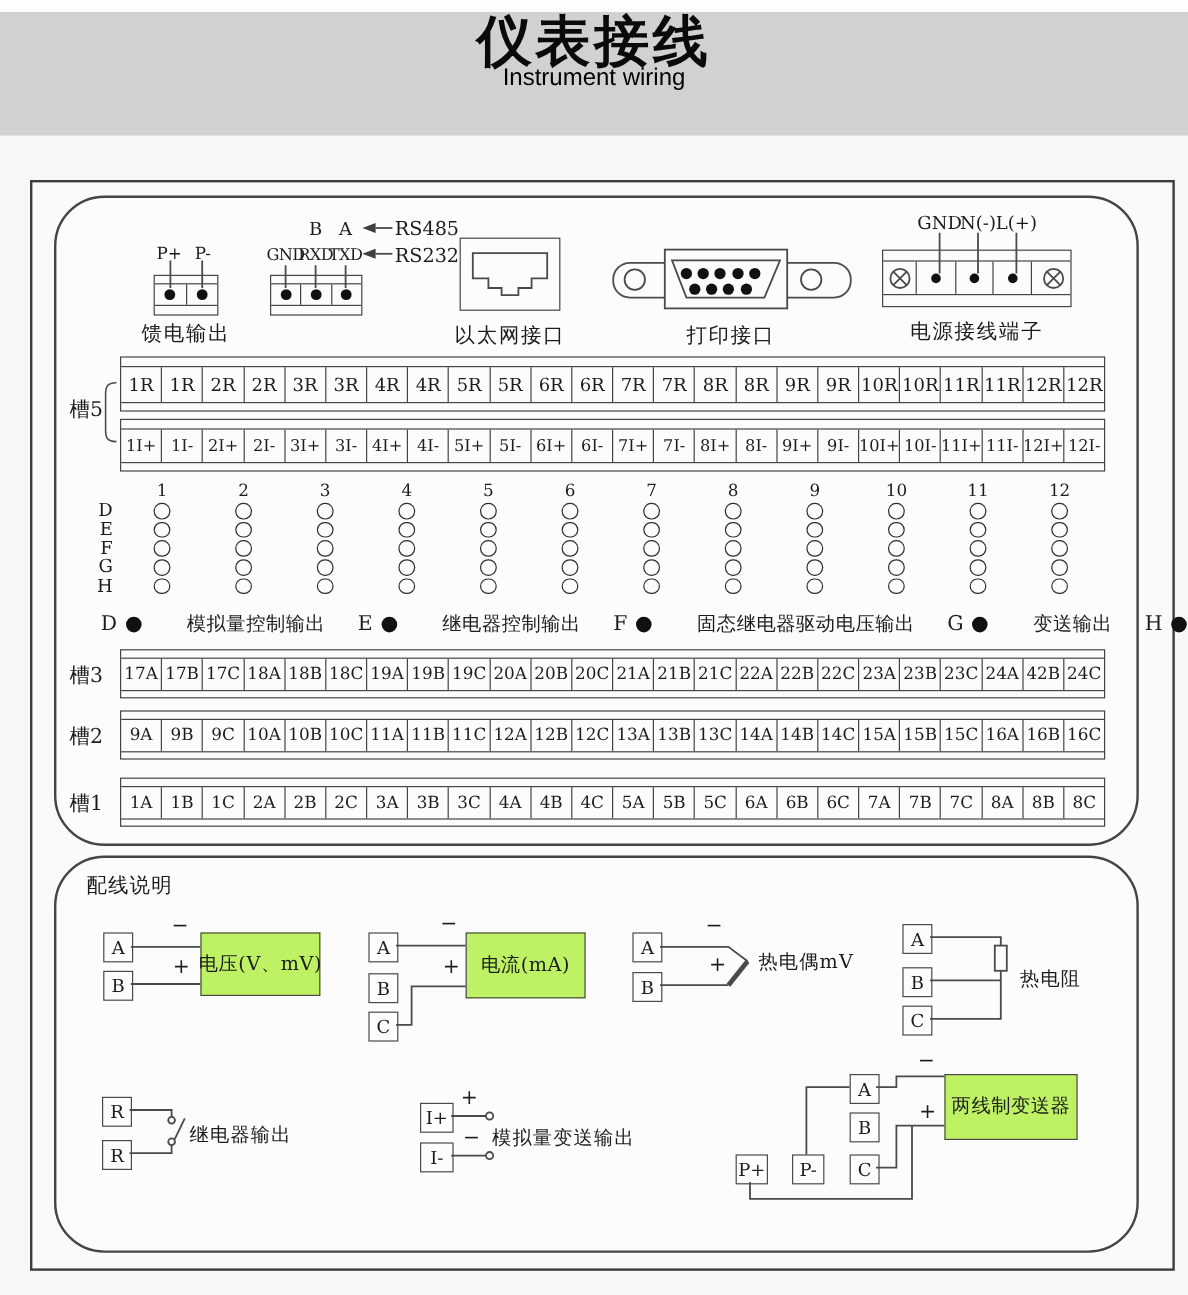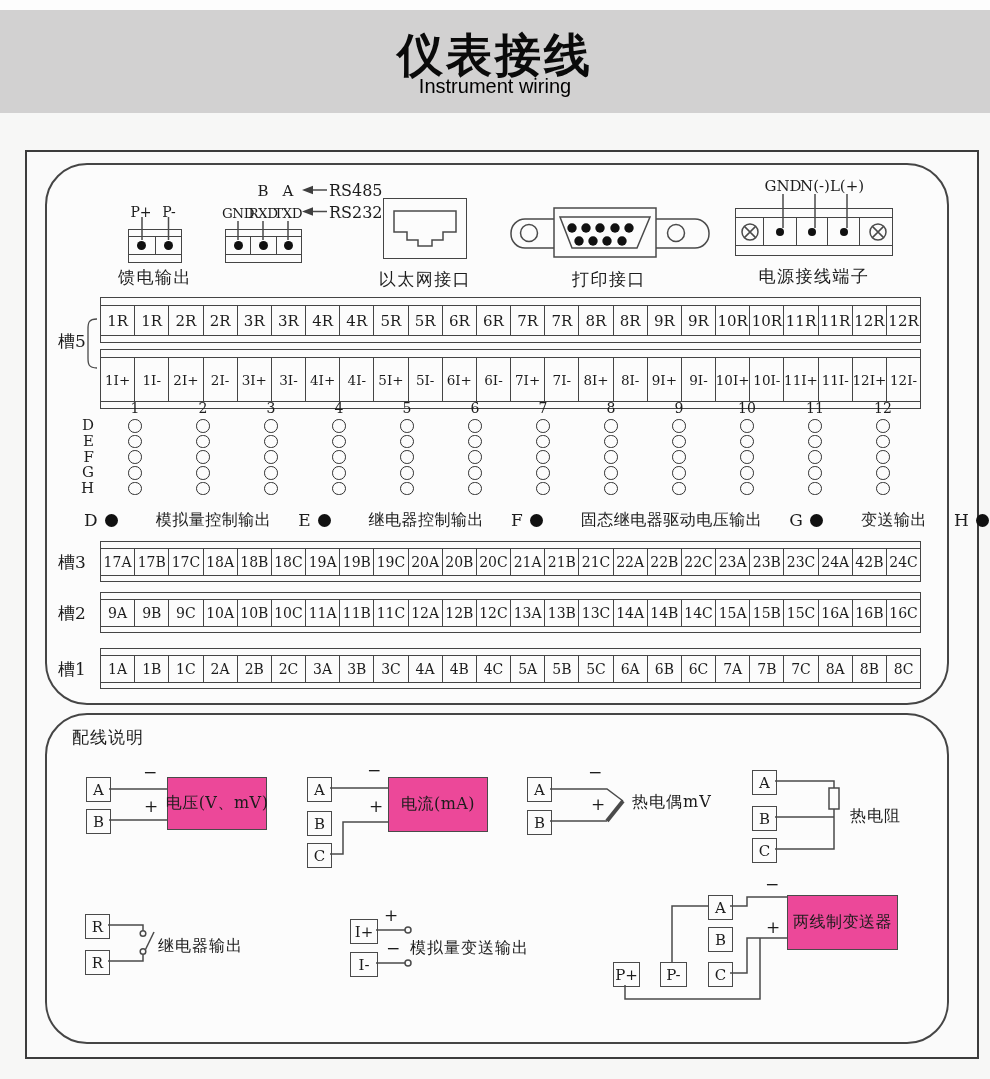--- a/index.html
+++ b/index.html
@@ -1,21 +1,21 @@
 <!DOCTYPE html>
 <html><head>
 <meta charset="utf-8">
 <style>
   html,body{margin:0;padding:0;background:#fff;}
   .page{position:relative;width:990px;height:1079px;background:#f7f7f6;overflow:hidden;
         font-family:"DejaVu Serif","Liberation Serif",serif;color:#1c1c1c;}
   .topstrip{position:absolute;left:0;top:0;width:990px;height:10px;background:#fdfdfd;}
   .header{position:absolute;left:0;top:10px;width:990px;height:103px;background:#d2d1d1;text-align:center;}
   .title{font-family:"Liberation Sans","DejaVu Sans",sans-serif;font-weight:bold;font-size:46px;
-         letter-spacing:3px;color:#0a0a0a;margin-top:21px;line-height:48px;}
+         letter-spacing:3px;color:#0a0a0a;margin-top:0;line-height:48px;}
   .subtitle{font-family:"Liberation Sans","DejaVu Sans",sans-serif;font-size:20px;color:#000000;
             margin-top:-4px;line-height:22px;}
   .outer-box{position:absolute;left:25px;top:150px;width:950px;height:905px;border:2px solid #3c3c3c;background:#fafafa;}
   .panel{position:absolute;border:2px solid #454545;border-radius:42px;background:#fcfcfc;}
   .panel-top{left:45px;top:163px;width:900px;height:538px;}
   .panel-bottom{left:45px;top:713px;width:900px;height:327px;}
 
   
   .tblock{position:absolute;border:1.4px solid #454545;background:#fcfcfc;box-sizing:border-box;
           display:flex;flex-direction:column;}
@@ -60,21 +60,21 @@
   .pin-sm{font-size:13.5px;letter-spacing:-0.5px;}
   .pin-lg{font-size:15px;}
   .bus-txt{position:absolute;font-size:16px;white-space:nowrap;}
   .cap{position:absolute;transform:translateX(-50%);font-size:17px;letter-spacing:1.5px;white-space:nowrap;}
   .slabel{position:absolute;font-size:17px;white-space:nowrap;}
   .sign{position:absolute;transform:translate(-50%,-50%);font-size:17px;}
   .wlabel{position:absolute;font-size:16px;letter-spacing:1px;white-space:nowrap;}
   .wbox{position:absolute;width:23px;height:23px;border:1.4px solid #4a4a4a;background:#fcfcfc;box-sizing:content-box;
         display:flex;align-items:center;justify-content:center;font-size:15px;}
   .w26{width:26px;} .w25{width:25px;}
-  .device{position:absolute;border:1.4px solid #4a4a4a;background:#ec4899;box-sizing:border-box;
+  .device{position:absolute;border:1.4px solid #4a4a4a;background:#bef264;box-sizing:border-box;
           display:flex;align-items:center;justify-content:center;font-size:16px;letter-spacing:0.5px;white-space:nowrap;}
   #art{position:absolute;left:0;top:0;pointer-events:none;}
   .eth-rect{position:absolute;left:383px;top:198px;width:84px;height:61px;border:1.5px solid #454545;background:#fcfcfc;box-sizing:border-box;}
 </style>
 </head>
 <body>
 
 <div class="page">
   <div class="topstrip"></div>
   <div class="header">
@@ -177,21 +177,21 @@
         <span class="cell">9R</span>
         <span class="cell">10R</span>
         <span class="cell">10R</span>
         <span class="cell">11R</span>
         <span class="cell">11R</span>
         <span class="cell">12R</span>
         <span class="cell">12R</span>
       </div>
     <div class="bar-bot"></div>
   </div>
-  <div class="strip small" style="top:349px;height:60px;">
+  <div class="strip small" style="top:349px;height:44px;">
     <div class="bar-top"></div>
     <div class="cells">
         <span class="cell">1I+</span>
         <span class="cell">1I-</span>
         <span class="cell">2I+</span>
         <span class="cell">2I-</span>
         <span class="cell">3I+</span>
         <span class="cell">3I-</span>
         <span class="cell">4I+</span>
         <span class="cell">4I-</span>

